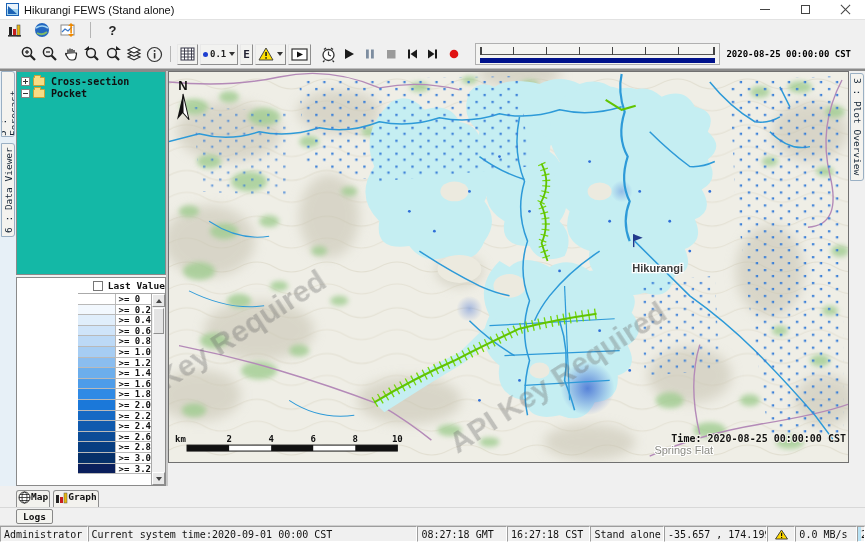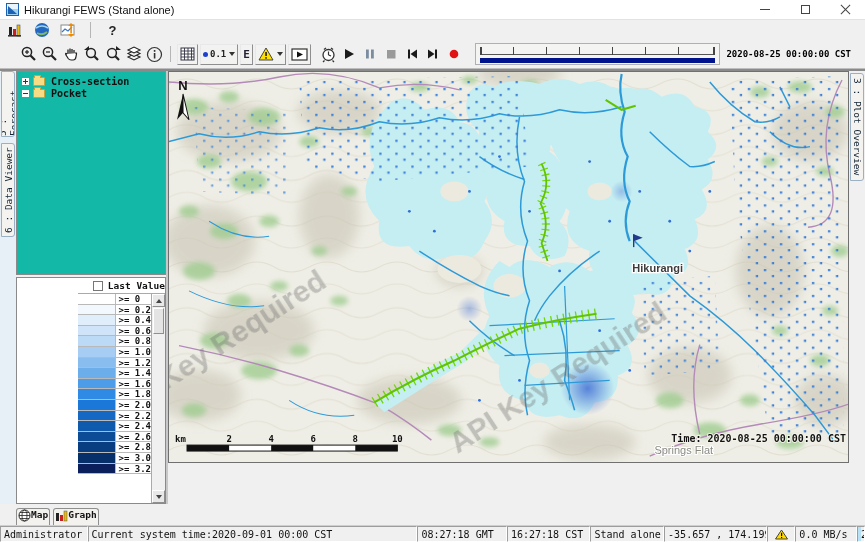--- a/index.html
+++ b/index.html
@@ -636,20 +636,23 @@
     <div class="btab">
       <svg width="13" height="13">
           <rect x="1" y="4" width="3" height="8" fill="#222"></rect>
           <rect x="5" y="6" width="3" height="6" fill="#c81f1f"></rect>
           <rect x="9" y="2" width="3" height="10" fill="#e8b90f" stroke="#555" stroke-width="0.5"></rect>
         </svg>
       <span>Graph</span>
     </div>
   </div>
 
+  <div class="logs-row">
+    <div class="logs-btn">Logs</div>
+  </div>
 
   <div class="statusbar">
     <div class="seg" style="flex-basis:88px;flex-grow:0;">
         <span>Administrator</span>
       </div>
     <div class="seg" style="flex-basis:332px;flex-grow:0;">
         <span>Current system time:2020-09-01 00:00 CST</span>
       </div>
     <div class="seg" style="flex-basis:90px;flex-grow:0;">
         <span>08:27:18 GMT</span>

